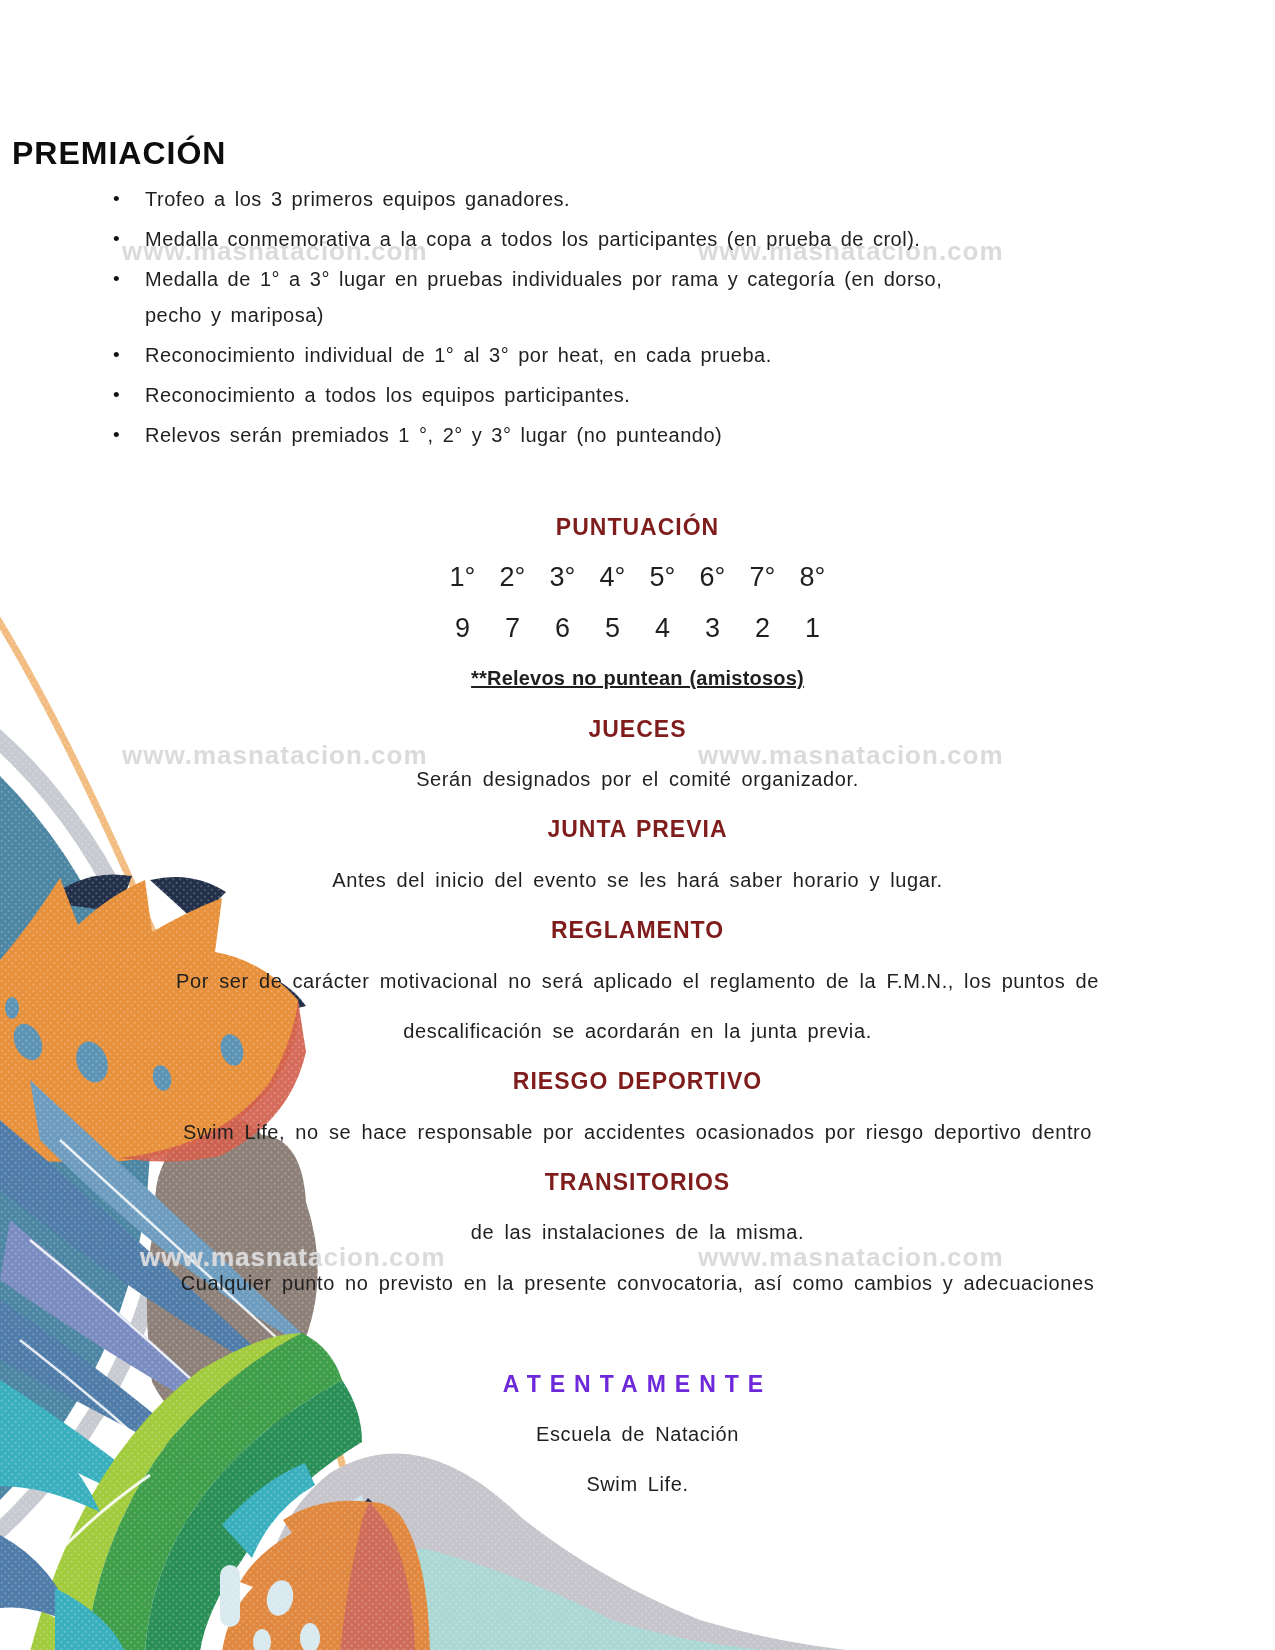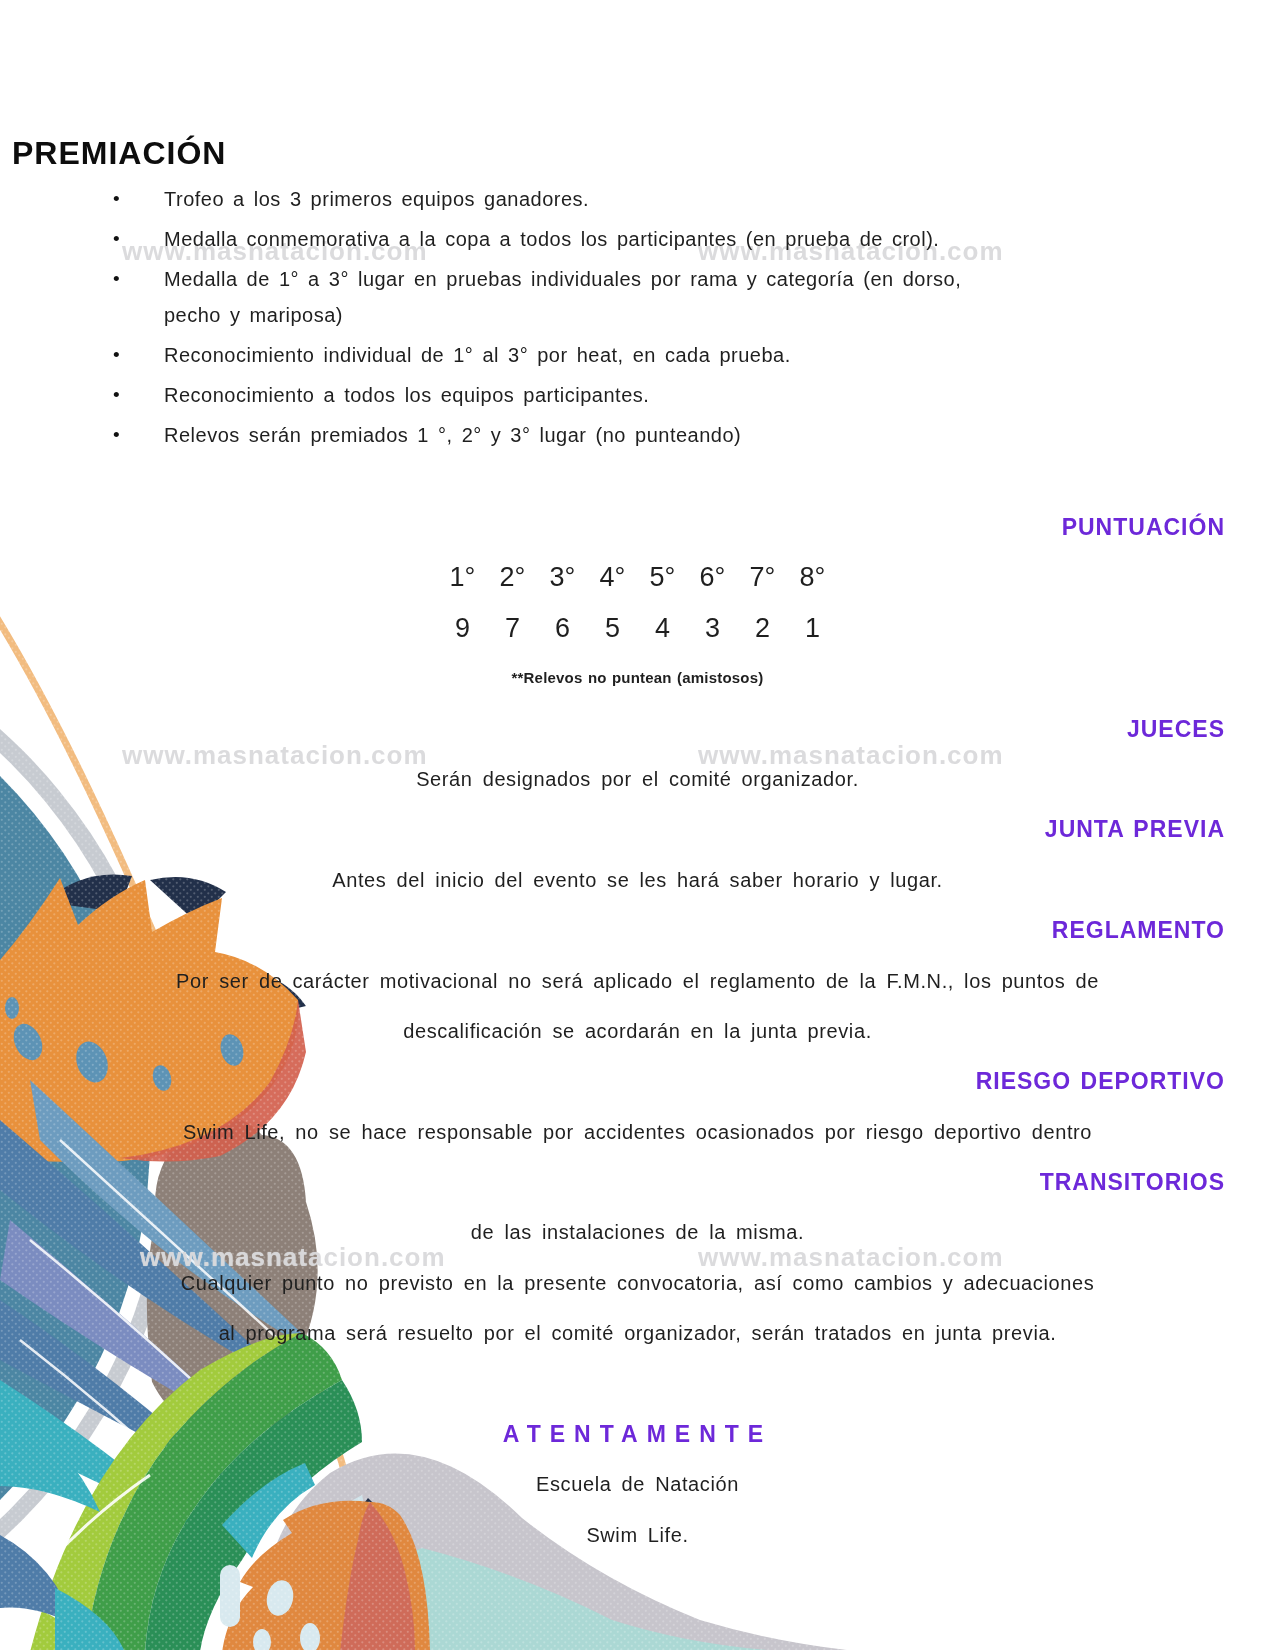--- a/index.html
+++ b/index.html
@@ -21,27 +21,27 @@
   .wm.r3l{left:140px;top:1242px;} .wm.r3r{left:698px;top:1242px;}
   
   .textlayer{position:absolute;inset:0;z-index:3;}
   .doc-title{
     position:absolute;left:0;top:123px;width:100%;margin:12px;text-align:left;
     font-size:32px;font-weight:700;letter-spacing:1px;color:#0d0d0d;
   }
   .bullets{position:absolute;left:113px;top:181px;width:985px;list-style:none;margin:0;padding:0;}
   .bullet-item{display:flex;margin:0 0 4px 0;}
   .bullet-item .dot{width:32px;flex:0 0 32px;font-size:19px;line-height:36px;color:#111;}
-  .bullet-item .bt{flex:1;margin-left:19px;}
+  .bullet-item .bt{flex:1;}
   .bline{font-size:20px;line-height:36px;letter-spacing:0.5px;word-spacing:3px;}
   
   .docgrid{position:absolute;left:50px;top:502px;width:1175px;text-align:center;}
   .dline{height:50.4px;line-height:50.4px;font-size:20px;letter-spacing:0.6px;word-spacing:4px;white-space:nowrap;}
-  .dline.h{font-weight:700;font-size:23px;letter-spacing:1px;word-spacing:2px;color:#6d28d9;text-align:right;}
-  .dline.note{font-weight:700;font-size:15px;letter-spacing:0.2px;word-spacing:1px;}
+  .dline.h{font-weight:700;font-size:23px;letter-spacing:1px;word-spacing:2px;color:#7f1d1d;}
+  .dline.note{font-weight:700;font-size:20px;letter-spacing:0.2px;word-spacing:1px;text-decoration:underline;}
   .numrow{display:flex;justify-content:center;}
   .numrow span{display:inline-block;width:50px;font-size:27px;letter-spacing:0;}
   .dline.att{font-weight:700;font-size:23px;letter-spacing:9px;word-spacing:0;color:#6d28d9;}
   .spacer{height:50.4px;}
 </style>
 </head>
 <body>
 
 <div class="page">
 
@@ -204,21 +204,20 @@
       <div class="dline h">REGLAMENTO</div>
       <div class="dline">Por ser de carácter motivacional no será aplicado el reglamento de la F.M.N., los puntos de</div>
       <div class="dline">descalificación se acordarán en la junta previa.</div>
 
       <div class="dline h">RIESGO DEPORTIVO</div>
       <div class="dline">Swim Life, no se hace responsable por accidentes ocasionados por riesgo deportivo dentro</div>
       <div class="dline h">TRANSITORIOS</div>
 
       <div class="dline">de las instalaciones de la misma.</div>
       <div class="dline">Cualquier punto no previsto en la presente convocatoria, así como cambios y adecuaciones</div>
-      <div class="dline">al programa será resuelto por el comité organizador, serán tratados en junta previa.</div>
 
       <div class="spacer"></div>
 
       <div class="dline att">ATENTAMENTE</div>
       <div class="dline">Escuela de Natación</div>
       <div class="dline">Swim Life.</div>
     </div>
 
   </div>
 </div>

